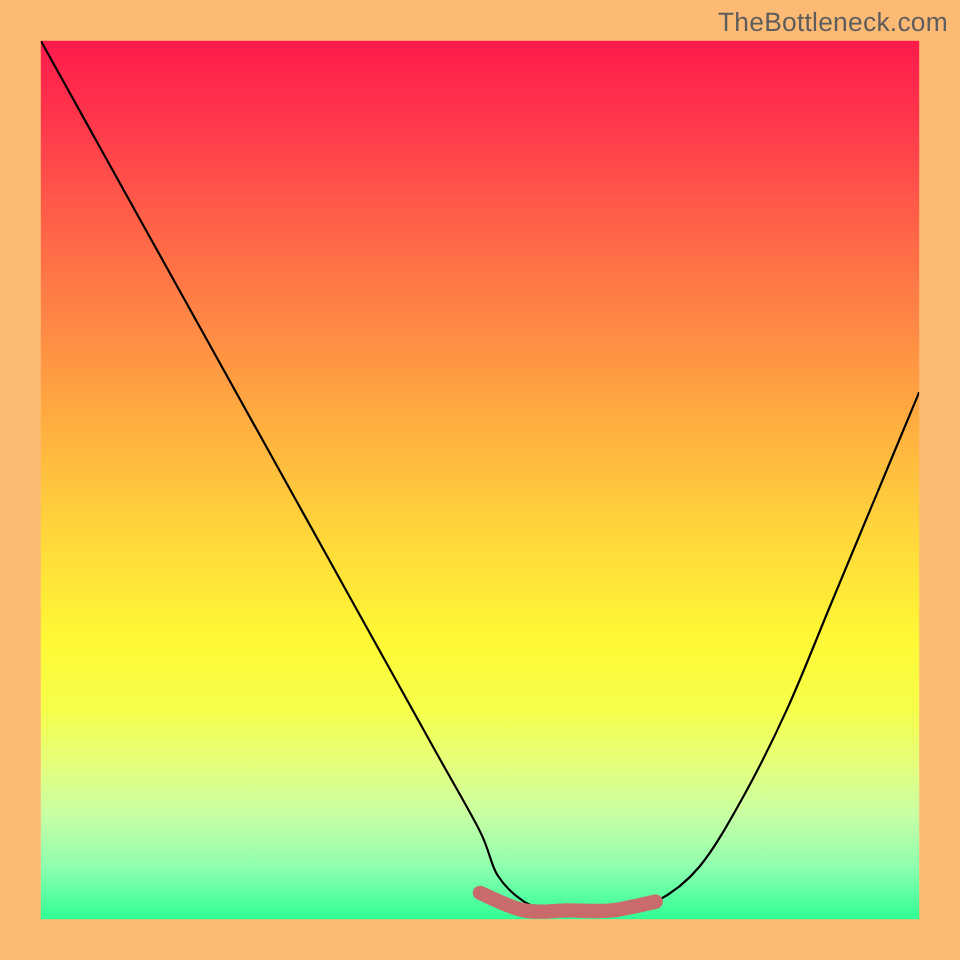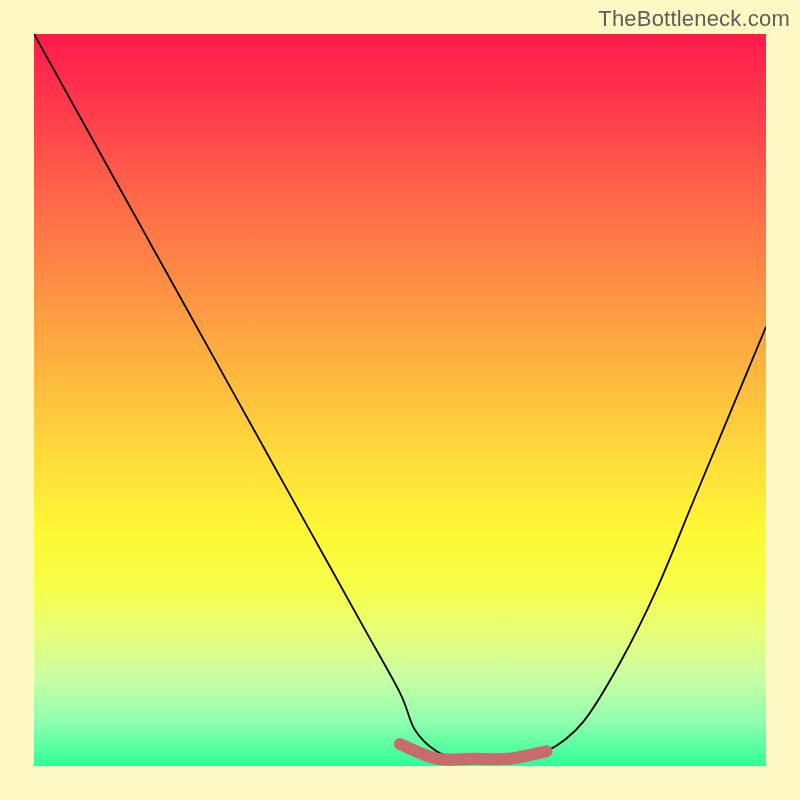--- a/index.html
+++ b/index.html
@@ -1,21 +1,21 @@
 <!DOCTYPE html>
 <html><head>
 <meta charset="utf-8">
 <style>
   * { margin: 0; padding: 0; box-sizing: border-box; }
   html, body { width: 800px; height: 800px; overflow: hidden; background: #000; }
   .frame {
     position: relative;
     width: 800px;
     height: 800px;
-    background: #fef9c3;
+    background: #fdba74;
     padding-left: 27px;
   }
   .watermark {
     position: absolute;
     top: 6px;
     right: 10px;
     font-family: Arial, Helvetica, sans-serif;
     font-size: 22px;
     font-weight: 500;
     color: #5d5d5d;

